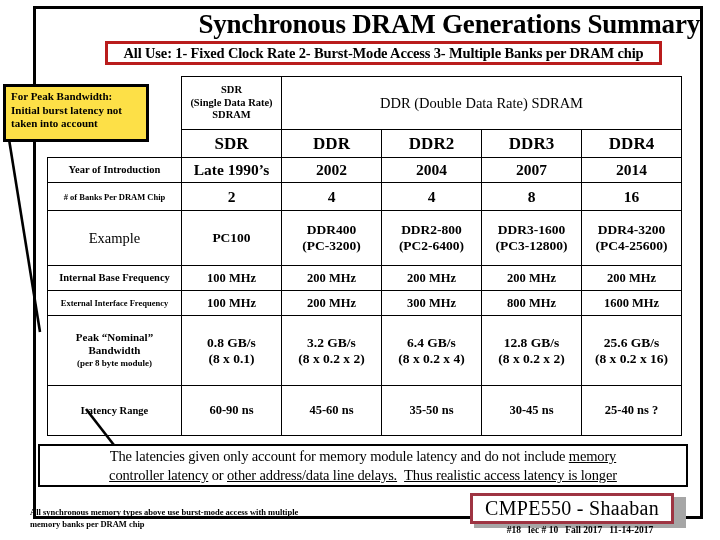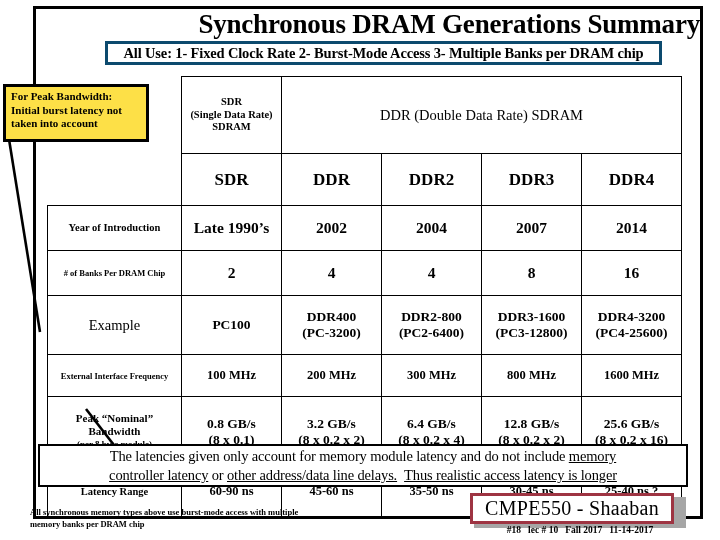--- a/index.html
+++ b/index.html
@@ -41,21 +41,21 @@
     white-space: nowrap;
   }
 
   
   #all-use-box {
     position: absolute;
     left: 105px;
     top: 41px;
     width: 557px;
     height: 24px;
-    border: 3px solid #0c4a6e;
+    border: 3px solid #b91c1c;
     box-sizing: border-box;
     display: flex;
     align-items: center;
     justify-content: center;
     background: #fff;
   }
   #all-use-box .t {
     font-size: 14.5px;
     font-weight: bold;
     white-space: nowrap;
@@ -69,21 +69,21 @@
     top: 76px;
     width: 634px;
     border-collapse: collapse;
     table-layout: fixed;
     background: #fff;
   }
   #main-table td {
     border: 1.5px solid #000;
     text-align: center;
     vertical-align: middle;
-    padding: 13px 2px;
+    padding: 1px 2px;
     background: #fff;
   }
   .col-label { width: 134px; }
   .col-gen   { width: 100px; }
 
   
   .hdr-sdr {
     font-size: 10.5px;
     font-weight: bold;
     line-height: 12.5px;
@@ -332,20 +332,28 @@
       <td class="val-mid">
         <div>DDR3-1600</div>
         <div>(PC3-12800)</div>
       </td>
       <td class="val-mid">
         <div>DDR4-3200</div>
         <div>(PC4-25600)</div>
       </td>
     </tr>
 
+    <tr class="r-intf">
+      <td class="rl-small">Internal Base Frequency</td>
+      <td class="val-sm">100 MHz</td>
+      <td class="val-sm">200 MHz</td>
+      <td class="val-sm">200 MHz</td>
+      <td class="val-sm">200 MHz</td>
+      <td class="val-sm">200 MHz</td>
+    </tr>
 
     <tr class="r-extf">
       <td class="rl-tiny">External Interface Frequency</td>
       <td class="val-sm">100 MHz</td>
       <td class="val-sm">200 MHz</td>
       <td class="val-sm">300 MHz</td>
       <td class="val-sm">800 MHz</td>
       <td class="val-sm">1600 MHz</td>
     </tr>
 

